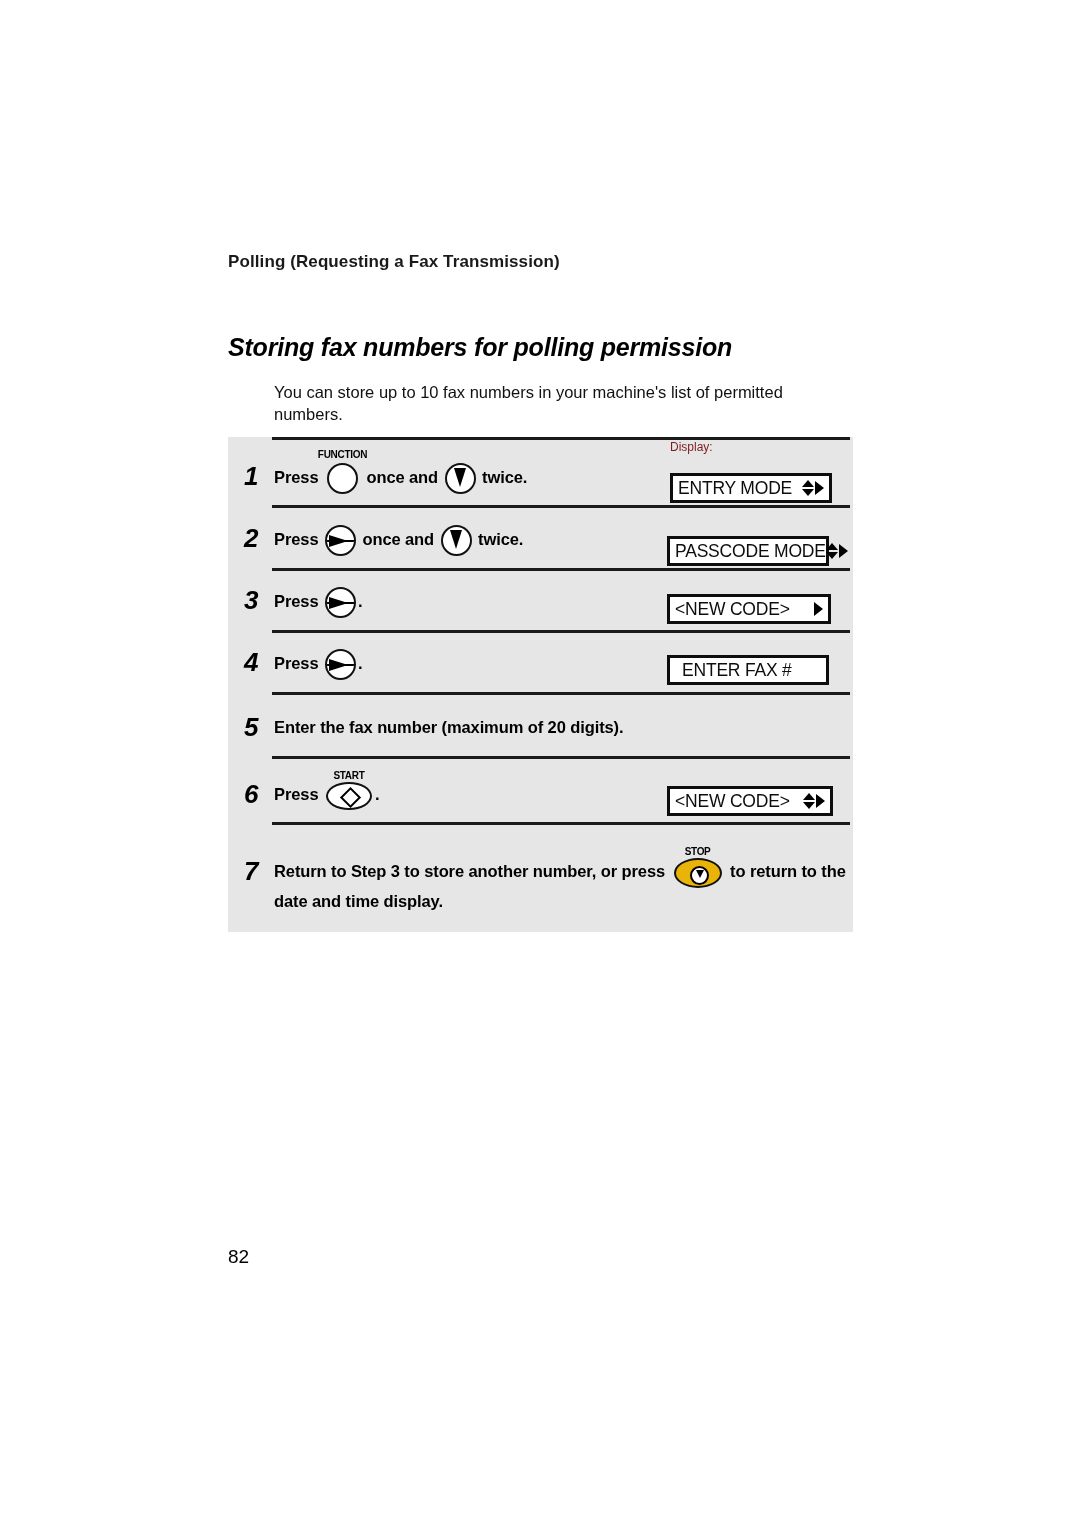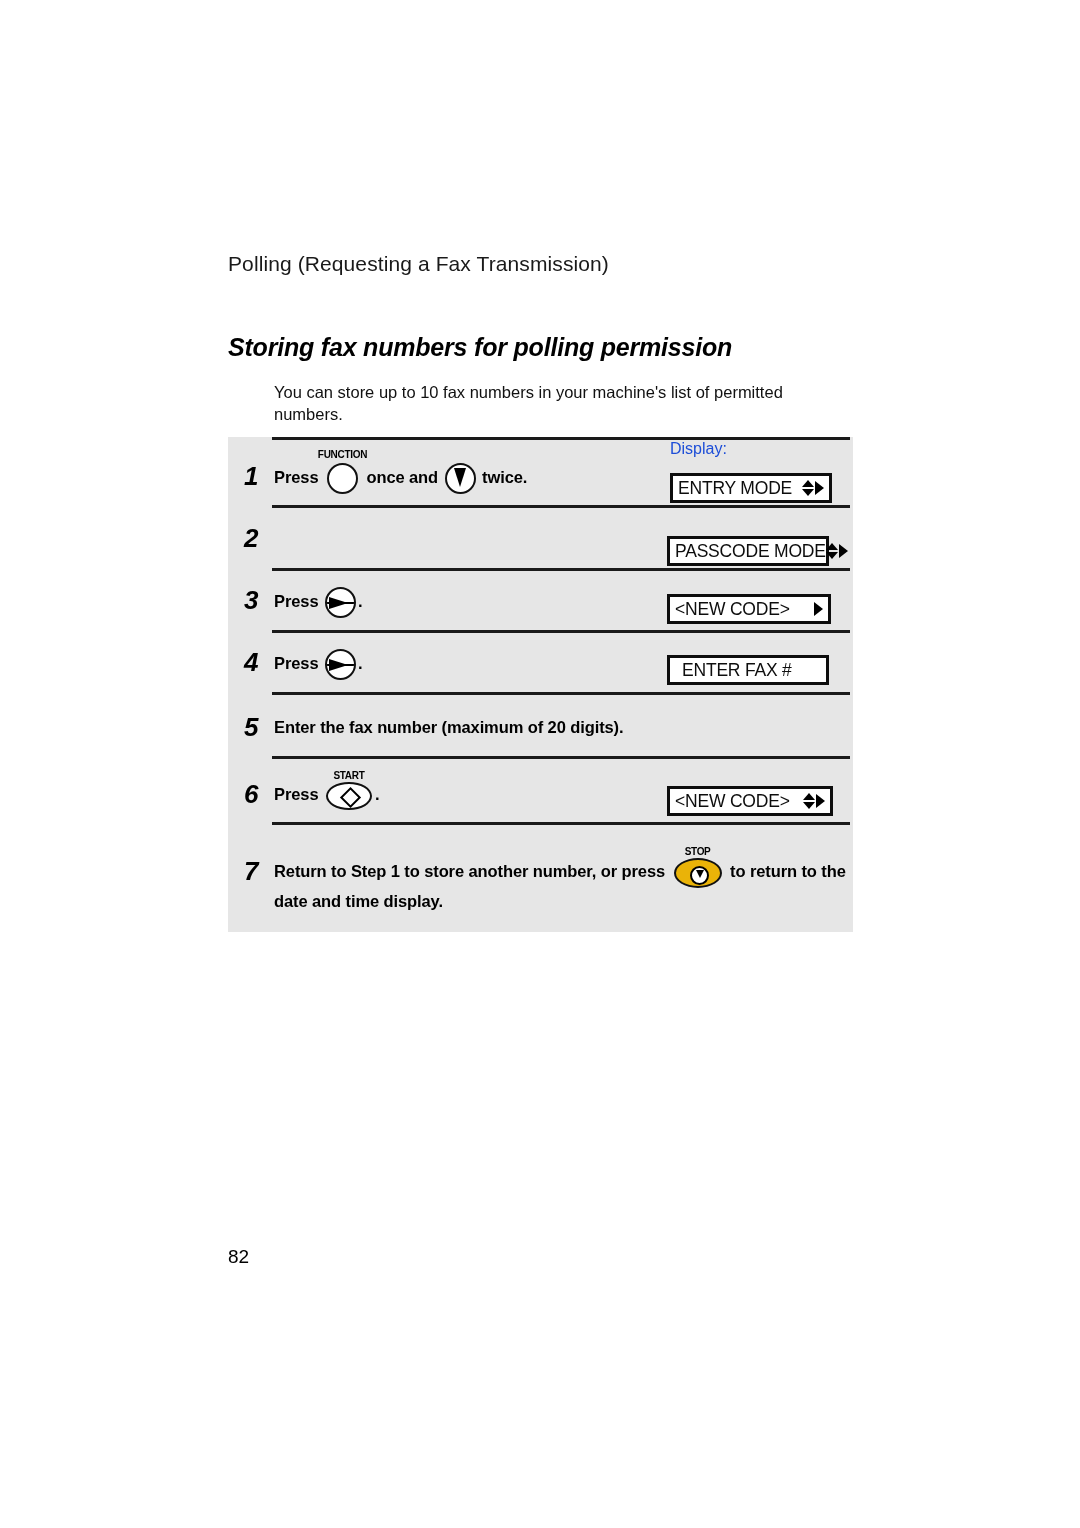--- a/index.html
+++ b/index.html
@@ -14,23 +14,24 @@
     font-family: "Liberation Sans", sans-serif;
     color: #000000;
     overflow: hidden;
   }
 
   
   .running-header {
     position: absolute;
     left: 228px;
     top: 252px;
-    font-size: 21px;
+    font-size: 17px;
     letter-spacing: 0.1px;
     color: #1a1a1a;
+    font-weight: bold;
   }
 
   
   .section-title {
     position: absolute;
     left: 228px;
     top: 333px;
     font-size: 25px;
     font-weight: bold;
     font-style: italic;
@@ -217,22 +218,22 @@
     border-right: 4.5px solid transparent;
     border-top: 8px solid #000000;
   }
   .key-stop .key-cap { top: -13px; }
 
   
   .display-label {
     position: absolute;
     left: 670px;
     top: 440px;
-    font-size: 16px;
-    color: #1d4ed8;
+    font-size: 12px;
+    color: #7f1d1d;
   }
   .lcd {
     position: absolute;
     box-sizing: border-box;
     background: #ffffff;
     border: 3px solid #0d0d0d;
     height: 30px;
     display: flex;
     align-items: center;
     padding: 0 5px;
@@ -306,20 +307,34 @@
         <span class="key key-down">
           <span class="tri-down"></span>
         </span>
         <span>twice.</span>
       </div>
     </div>
   </div>
 
   <div class="step-row" style="height:63px; padding-top:20px;">
     <div class="step-num">2</div>
+    <div class="step-body">
+      <div class="step-text">
+        <span>Press</span>
+        <span class="key key-right">
+          <span class="bar"></span>
+          <span class="tri-right"></span>
+        </span>
+        <span>once and</span>
+        <span class="key key-down">
+          <span class="tri-down"></span>
+        </span>
+        <span>twice.</span>
+      </div>
+    </div>
   </div>
 
   <div class="step-row" style="height:62px; padding-top:19px;">
     <div class="step-num">3</div>
     <div class="step-body">
       <div class="step-text">
         <span>Press</span>
         <span class="key key-right">
           <span class="bar"></span>
           <span class="tri-right"></span>
@@ -358,21 +373,21 @@
           <span class="diamond"></span>
         </span><span>.</span>
       </div>
     </div>
   </div>
 
   <div class="step-row" style="height:110px; padding-top:36px;">
     <div class="step-num">7</div>
     <div class="step-body">
       <div class="step-text wrap">
-        <span>Return to Step 1 to store another number, or press</span>
+        <span>Return to Step 3 to store another number, or press</span>
         <span class="key key-stop">
           <span class="key-cap">STOP</span>
           <span class="stopglyph">
             <span class="tri"></span>
           </span>
         </span>
         <span>to return to the date and time display.</span>
       </div>
     </div>
   </div>

